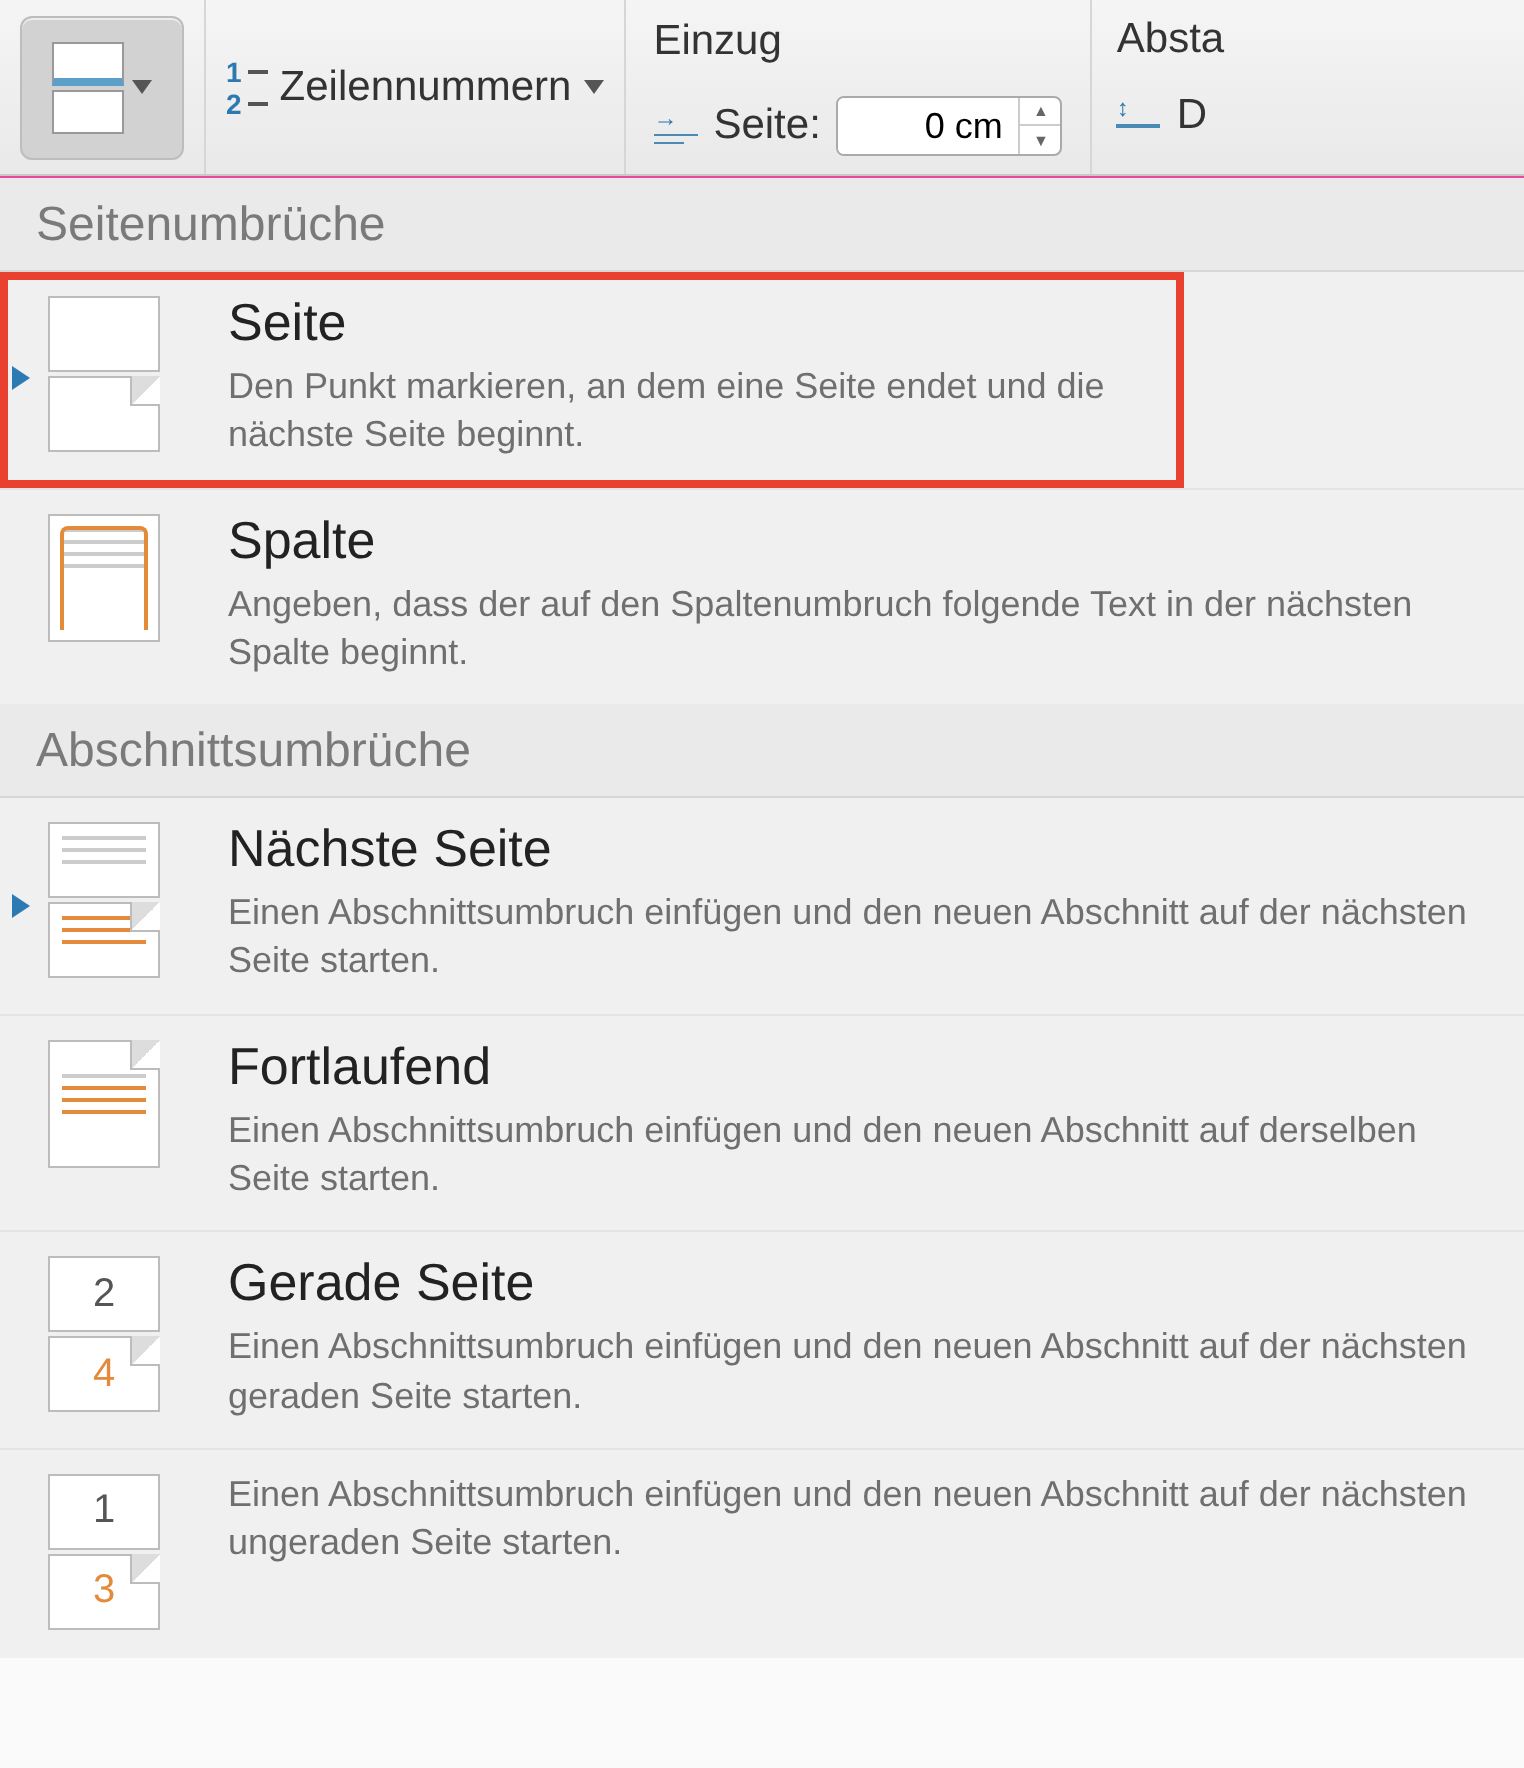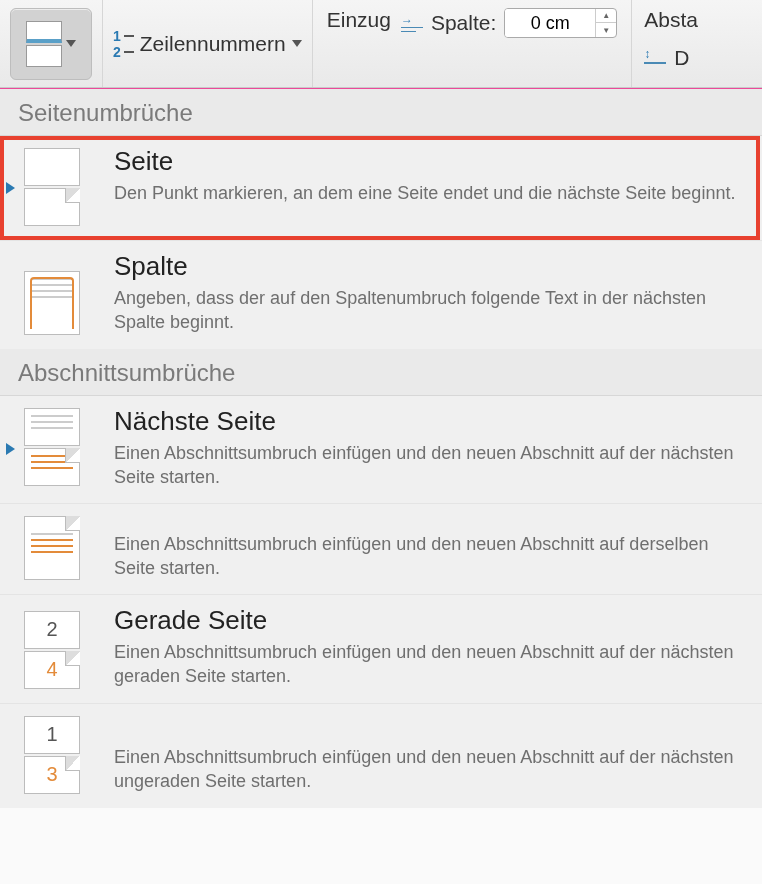--- a/index.html
+++ b/index.html
@@ -70,21 +70,21 @@
   .ln-icon .dash { width:10px; height:2px; background:#555; }
   .chevron {
     display:inline-block;
     width:0; height:0;
     border-left:5px solid transparent;
     border-right:5px solid transparent;
     border-top:7px solid #555;
     vertical-align: middle;
   }
   .indent-group {
-    flex-direction: row;
+    flex-direction: column;
     align-items: flex-start;
     justify-content: space-around;
     padding: 8px 14px;
   }
   .indent-label { font-size:21px; color:#333; margin-bottom:4px;}
   .indent-row { display:flex; align-items:center; gap:8px; }
   .indent-icon {
     width:22px; height:18px;
     display:flex; flex-direction:column; gap:3px;
   }
@@ -96,21 +96,21 @@
     border:1px solid #aaa;
     border-radius:4px;
     height:30px;
     overflow:hidden;
   }
   .indent-field input {
     border:none; outline:none;
     width:90px; height:100%;
     padding:0 8px;
     font-size:18px;
-    text-align:center;
+    text-align:right;
   }
   .stepper {
     display:flex; flex-direction:column;
     border-left:1px solid #ccc;
   }
   .stepper div {
     width:20px; height:14px;
     display:flex; align-items:center; justify-content:center;
     font-size:8px; color:#666;
   }
@@ -130,25 +130,25 @@
     background:#eaeaea;
     border-bottom:1px solid #d7d7d7;
   }
   .menu-item {
     display:flex;
     align-items:flex-start;
     gap:18px;
     padding:10px 18px 14px 24px;
     position:relative;
   }
-  .menu-item + .menu-item { border-top:1px solid #e4e4e4;align-items:flex-end; }
+  .menu-item + .menu-item { border-top:1px solid #e4e4e4; }
   .menu-item.highlight {
     outline:4px solid #e8412f;
     outline-offset:-4px;
-    width:760px;
+    width:592px;
   }
   .sel-marker {
     position:absolute;
     left:6px; top:44%;
     width:0; height:0;
     border-top:6px solid transparent;
     border-bottom:6px solid transparent;
     border-left:9px solid #2b7ab2;
   }
   .icon-col {
@@ -238,21 +238,21 @@
   </div>
 
   <div class="ribbon-group indent-group">
     <div class="indent-label">Einzug</div>
     <div class="indent-row">
       <div class="indent-icon">
         <div class="arr">→</div>
         <div class="l"></div>
         <div class="l" style="width:70%"></div>
       </div>
-      <span style="font-size:21px;color:#333">Spalte:</span>
+      <span style="font-size:21px;color:#333">Seite:</span>
       <div class="indent-field">
         <input value="0 cm" style="">
         <div class="stepper">
           <div>▲</div>
           <div>▼</div>
         </div>
       </div>
     </div>
   </div>
 
@@ -329,20 +329,21 @@
       <div class="doc fold" style="height:64px">
         <div class="orange-lines" style="padding-top:16px">
             <div class="ln" style="background:#ccc"></div>
             <div class="ln"></div>
             <div class="ln"></div>
             <div class="ln"></div>
           </div>
       </div>
     </div>
     <div class="txt-col">
+      <div class="item-title">Fortlaufend</div>
       <div class="item-desc">Einen Abschnittsumbruch einfügen und den neuen Abschnitt auf derselben Seite starten.</div>
     </div>
   </div>
 
   <div class="menu-item">
     <div class="icon-col">
       <div class="doc">
           <div class="num-label">2</div>
         </div>
       <div class="doc fold">

